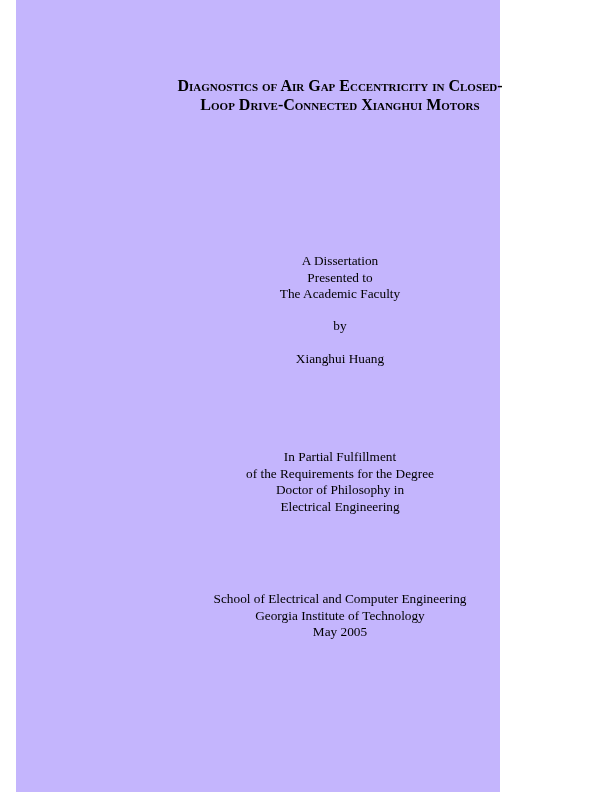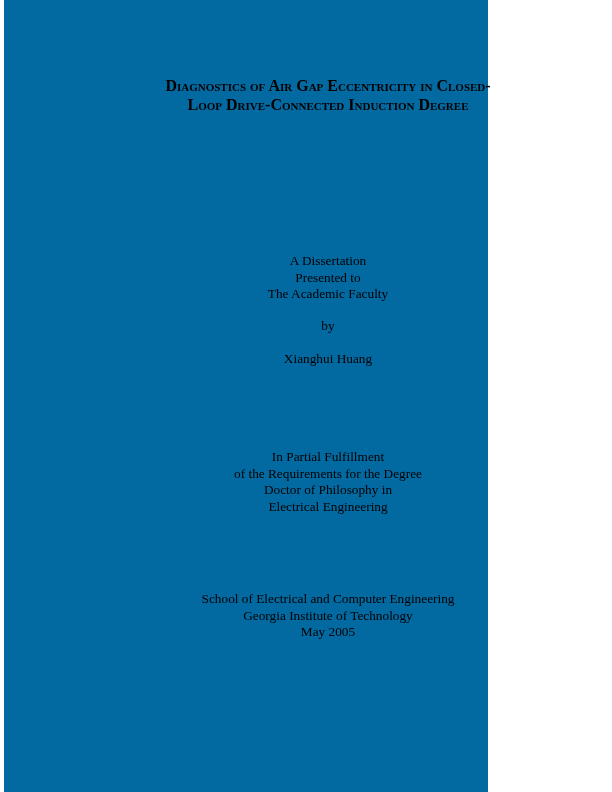--- a/index.html
+++ b/index.html
@@ -10,24 +10,24 @@
     body {
       width: 612px;
       height: 792px;
       position: relative;
       overflow: hidden;
       font-family: "Liberation Serif", "DejaVu Serif", serif;
       color: #000000;
     }
     .page {
       position: absolute;
-      left: 4px; top: 0;
+      left: 16px; top: 0;
       width: 484px;
       height: 792px;
-      background: #0369a1;
+      background: #c4b5fd;
     }
     .title {
       position: absolute;
       left: 0;
       width: 648px;
       top: 76px;
       text-align: center;
       font-weight: bold;
       font-size: 16px;
       line-height: 19px;
@@ -54,21 +54,21 @@
     .b4 { top: 449px; }
     .b5 { top: 591px; }
   </style>
 </head>
 <body>
 
 <div class="page">
 
   <div class="title">
     <span class="line sc">Diagnostics of Air Gap Eccentricity in Closed-</span><br>
-    <span class="line sc">Loop Drive-Connected Induction Degree</span>
+    <span class="line sc">Loop Drive-Connected Xianghui Motors</span>
   </div>
 
   <div class="block b1">
     <span class="line">A Dissertation</span>
     <span class="line">Presented to</span>
     <span class="line">The Academic Faculty</span>
   </div>
 
   <div class="block b2">
     <span class="line">by</span>

